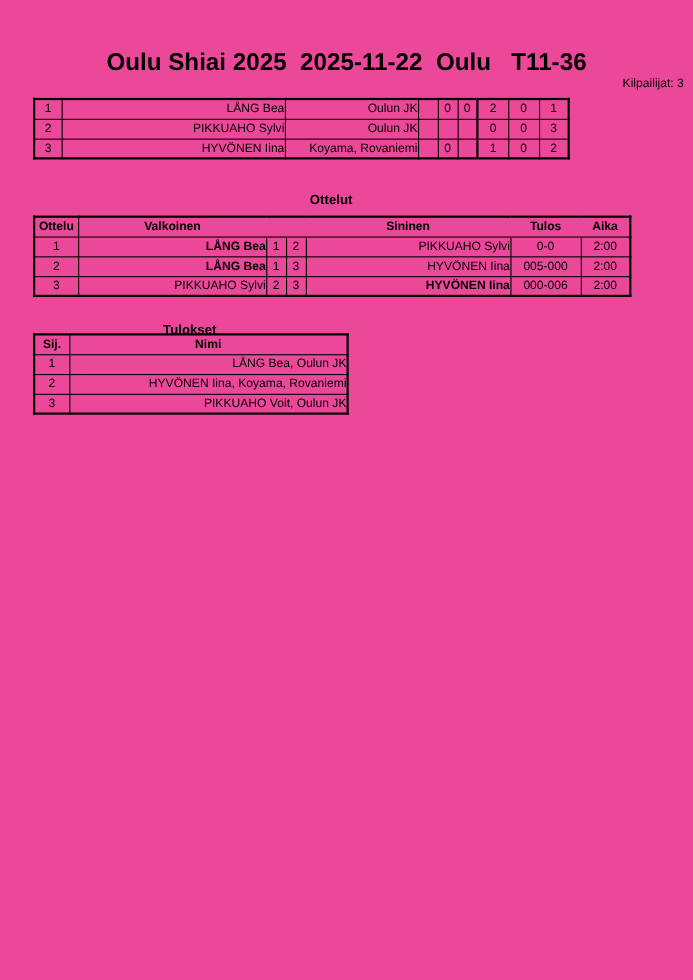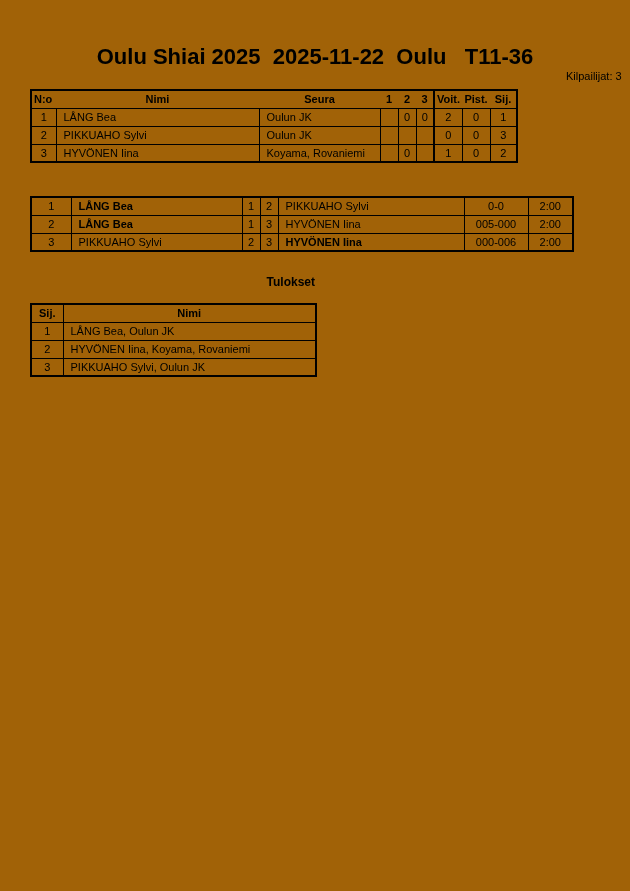--- a/index.html
+++ b/index.html
@@ -1,39 +1,39 @@
 <!DOCTYPE html>
 <html><head>
 <meta charset="utf-8">
 <style>
   html,body { margin:0; padding:0; background:#e8e8e8; }
   .page {
     position:relative;
     width:630px; height:891px;
-    background:#a16207;
+    background:#ec4899;
     font-family:"Liberation Sans", sans-serif;
     color:#000;
     margin:0 auto;
     overflow:hidden;
   }
   .main-title {
     position:absolute; top:46px; left:0; width:630px;
     text-align:center; font-size:22px; font-weight:bold;
     white-space:pre; line-height:22px;
   }
   .section-label {
     position:absolute; font-size:12px; font-weight:bold; text-align:center;
     line-height:13px;
   }
   .competitors-label { top:69px; left:30px; width:414px; }
   .count-label {
     position:absolute; top:70px; left:546px; font-size:11px; line-height:12px;padding-left:20px;
   }
   .matches-label { top:175px; left:30px; width:542px; }
-  .results-label { top:276px; left:30px; width:285px;text-align:right; }
+  .results-label { top:294px; left:30px; width:285px; }
 
   table {
     position:absolute;
     border-collapse:collapse;
     table-layout:fixed;
     font-size:11px;
     border:2px solid #000;
   }
   tr { height:18px; }
   td {
@@ -44,21 +44,21 @@
   th {
     border:none; border-bottom:1px solid #000;
     padding:0; overflow:hidden; white-space:nowrap;
     font-size:11px; font-weight:bold; vertical-align:middle;
     text-align:center;
   }
   .t-competitors { top:89px; left:30px; width:486px; }
   .t-matches     { top:196px; left:30px; width:542px; }
   .t-results     { top:303px; left:30px; width:285px; }
 
-  .al { text-align:left; padding-left:7px; }
+  .al { text-align:right; padding-left:7px; }
   .ac { text-align:center; }
   th.hl { text-align:left; padding-left:2px; }
   .thick-left { border-left:2px solid #000 !important; }
   .hline-left { border-left:1px solid #000; }
 </style>
 </head>
 <body>
 
 <div class="page">
 
@@ -71,31 +71,20 @@
         <col style="width:203px">
         <col style="width:121px">
       <col style="width:18px">
         <col style="width:18px">
         <col style="width:18px">
       <col style="width:28px">
         <col style="width:28px">
         <col style="width:27px">
     </colgroup>
     <tbody>
-        <tr>
-      <th class="hl">N:o</th>
-      <th>Nimi</th>
-      <th>Seura</th>
-      <th>1</th>
-      <th>2</th>
-      <th>3</th>
-      <th class="thick-left">Voit.</th>
-      <th>Pist.</th>
-      <th>Sij.</th>
-    </tr>
     <tr>
       <td class="ac">1</td>
       <td class="al">LÅNG Bea</td>
       <td class="al">Oulun JK</td>
       <td class="ac"></td>
       <td class="ac">0</td>
       <td class="ac">0</td>
       <td class="ac thick-left">2</td>
       <td class="ac">0</td>
       <td class="ac">1</td>
@@ -118,32 +107,42 @@
       <td class="ac"></td>
       <td class="ac">0</td>
       <td class="ac"></td>
       <td class="ac thick-left">1</td>
       <td class="ac">0</td>
       <td class="ac">2</td>
     </tr>
   </tbody>
     </table>
 
+  <div class="section-label matches-label">Ottelut</div>
 
   <table class="t-matches">
     <colgroup>
       <col style="width:40px">
         <col style="width:171px">
       <col style="width:18px">
         <col style="width:18px">
       <col style="width:186px">
         <col style="width:64px">
         <col style="width:45px">
     </colgroup>
     <tbody>
+        <tr>
+      <th>Ottelu</th>
+      <th class="hline-left">Valkoinen</th>
+      <th></th>
+      <th></th>
+      <th>Sininen</th>
+      <th>Tulos</th>
+      <th>Aika</th>
+    </tr>
     <tr>
       <td class="ac">1</td>
       <td class="al" style="font-weight: bold;">LÅNG Bea</td>
       <td class="ac">1</td>
       <td class="ac">2</td>
       <td class="al">PIKKUAHO Sylvi</td>
       <td class="ac">0-0</td>
       <td class="ac">2:00</td>
     </tr>
     <tr>
@@ -182,18 +181,18 @@
     <tr>
       <td class="ac">1</td>
       <td class="al">LÅNG Bea, Oulun JK</td>
     </tr>
     <tr>
       <td class="ac">2</td>
       <td class="al">HYVÖNEN Iina, Koyama, Rovaniemi</td>
     </tr>
     <tr>
       <td class="ac">3</td>
-      <td class="al">PIKKUAHO Sylvi, Oulun JK</td>
+      <td class="al">PIKKUAHO Voit, Oulun JK</td>
     </tr>
   </tbody>
     </table>
 
 </div>
 
 </body></html>

